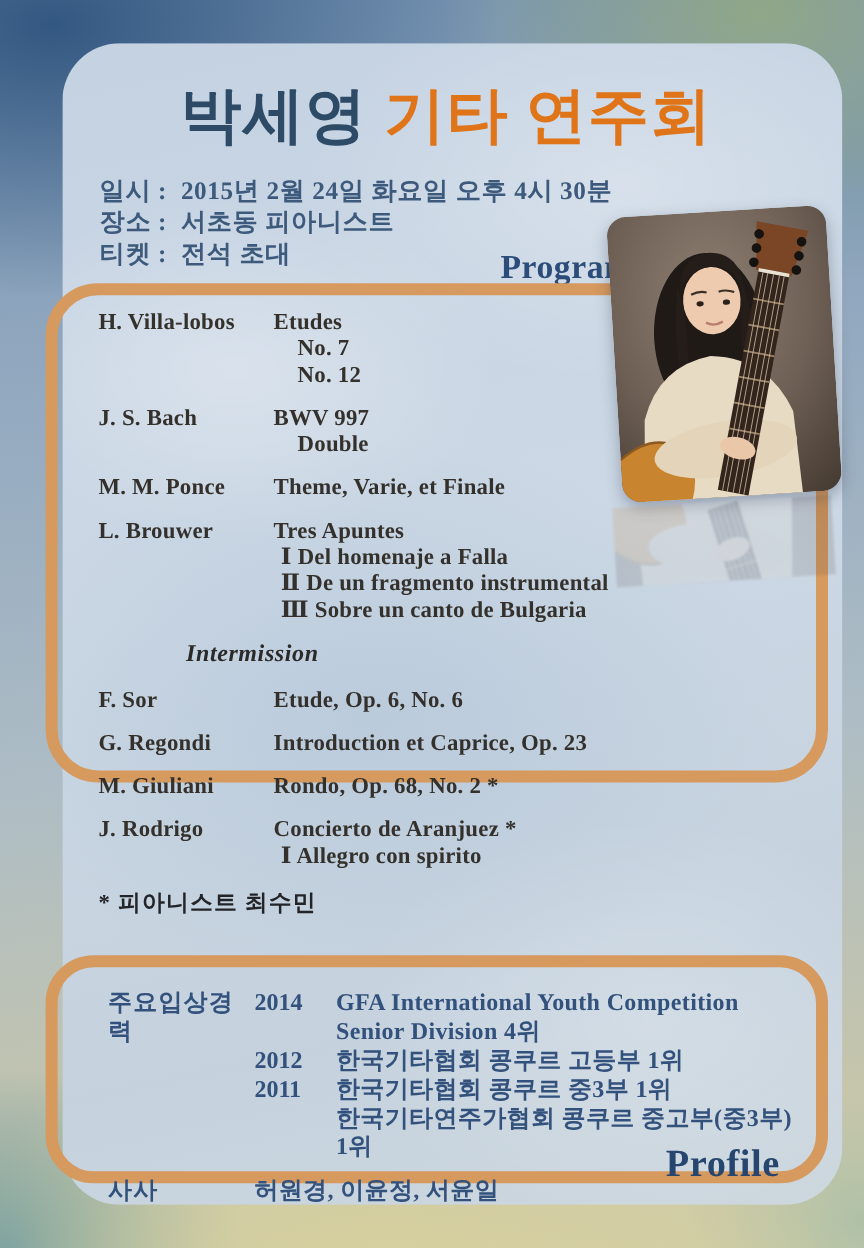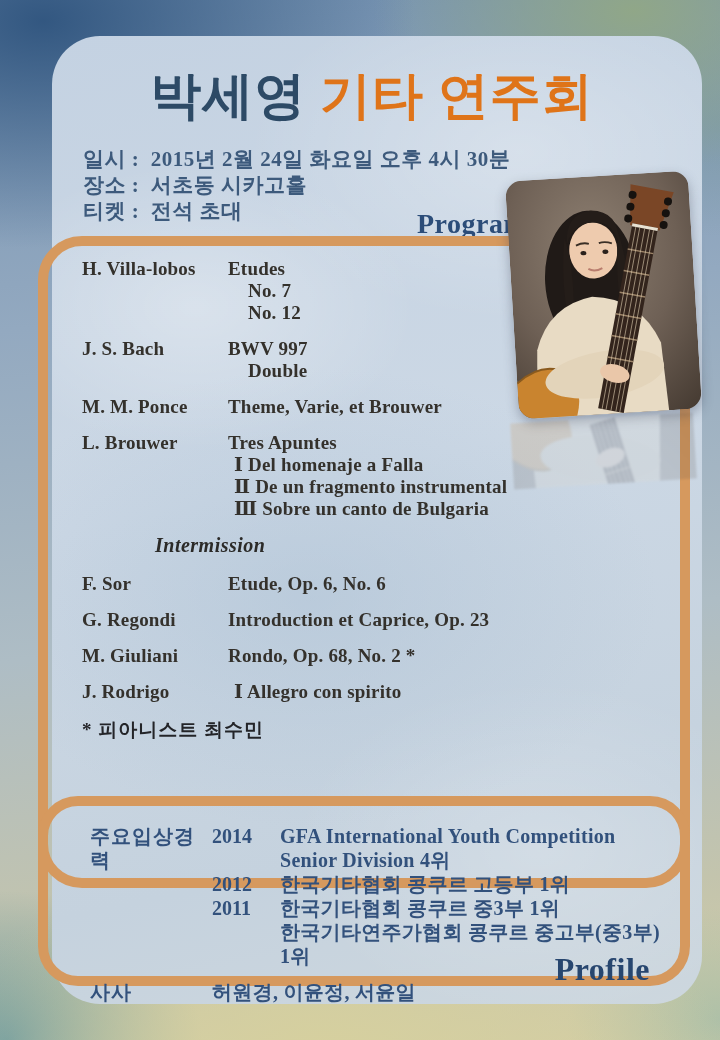--- a/index.html
+++ b/index.html
@@ -21,21 +21,21 @@
       radial-gradient(380px 260px at 75% 84%, rgba(255,255,255,.22), transparent 65%),
       linear-gradient(168deg,#c4d2e2,#ccd8e5 45%,#c5d2de 80%,#cdd7de);}
   .title{position:absolute;left:0;top:62px;width:720px;text-align:center;
     font-size:51px;font-weight:bold;letter-spacing:1px;white-space:nowrap;padding-left:12px;}
   .title .t-name{color:#2d4a66;}
   .title .t-sub{color:#df7419;}
   .info{position:absolute;left:83px;top:146px;}
   .info-row{font-size:21px;font-weight:bold;color:#3d5a7c;line-height:26px;letter-spacing:.5px;}
   .info-label{display:inline-block;width:62px;}
   .program-heading{position:absolute;left:370px;top:208px;font-size:28px;font-weight:bold;color:#2c4d79;letter-spacing:.5px;margin-left:47px;}
-  .program-box{position:absolute;left:38px;top:236px;width:652px;height:652px;box-sizing:border-box;
+  .program-box{position:absolute;left:38px;top:236px;width:652px;height:416px;box-sizing:border-box;
     border:10px solid #d6995e;border-radius:44px;padding:12px 20px 12px 34px;}
   .prog-item{display:flex;margin-bottom:14px;color:#34312c;font-weight:bold;font-size:19px;line-height:22px;letter-spacing:.2px;}
   .prog-composer{width:146px;flex:none;}
   .prog-works{flex:1;}
   .sub-indent{padding-left:20px;}
   .mv-indent{padding-left:6px;}
   .intermission{font-style:italic;font-weight:bold;font-size:20px;color:#2b2a28;margin:8px 0 16px 73px;letter-spacing:.5px;}
   .footnote{font-size:19px;font-weight:bold;color:#232428;margin-top:12px;letter-spacing:1px;}
   .profile-box{position:absolute;left:38px;top:796px;width:652px;height:190px;box-sizing:border-box;
     border:10px solid #d6995e;border-radius:40px;padding:18px 18px 0 42px;}
@@ -118,21 +118,21 @@
     <span class="t-sub">기타 연주회</span>
   </div>
 
   <div class="info">
     <div class="info-row">
       <span class="info-label">일시 :</span>
       <span class="info-value">2015년 2월 24일 화요일 오후 4시 30분</span>
     </div>
     <div class="info-row">
       <span class="info-label">장소 :</span>
-      <span class="info-value">서초동 시카고홀</span>
+      <span class="info-value">서초동 피아니스트</span>
     </div>
     <div class="info-row">
       <span class="info-label">티켓 :</span>
       <span class="info-value">전석 초대</span>
     </div>
   </div>
 
   <div class="program-heading">Program</div>
 
   <div class="program-box">
@@ -147,21 +147,21 @@
     <div class="prog-item">
       <div class="prog-composer">J. S. Bach</div>
       <div class="prog-works">
         <div>BWV 997</div>
         <div class="sub-indent">Double</div>
       </div>
     </div>
     <div class="prog-item">
       <div class="prog-composer">M. M. Ponce</div>
       <div class="prog-works">
-        <div>Theme, Varie, et Brouwer</div>
+        <div>Theme, Varie, et Finale</div>
       </div>
     </div>
     <div class="prog-item">
       <div class="prog-composer">L. Brouwer</div>
       <div class="prog-works">
         <div>Tres Apuntes</div>
         <div class="mv-indent">Ⅰ Del homenaje a Falla</div>
         <div class="mv-indent">Ⅱ De un fragmento instrumental</div>
         <div class="mv-indent">Ⅲ Sobre un canto de Bulgaria</div>
       </div>
@@ -181,20 +181,21 @@
     </div>
     <div class="prog-item">
       <div class="prog-composer">M. Giuliani</div>
       <div class="prog-works">
         <div>Rondo, Op. 68, No. 2 *</div>
       </div>
     </div>
     <div class="prog-item">
       <div class="prog-composer">J. Rodrigo</div>
       <div class="prog-works">
+        <div>Concierto de Aranjuez *</div>
         <div class="mv-indent">Ⅰ Allegro con spirito</div>
       </div>
     </div>
     <div class="footnote">* 피아니스트 최수민</div>
   </div>
 
   <div class="photo">
     <svg width="183" height="238">
         <use href="#portrait"></use>
       </svg>

